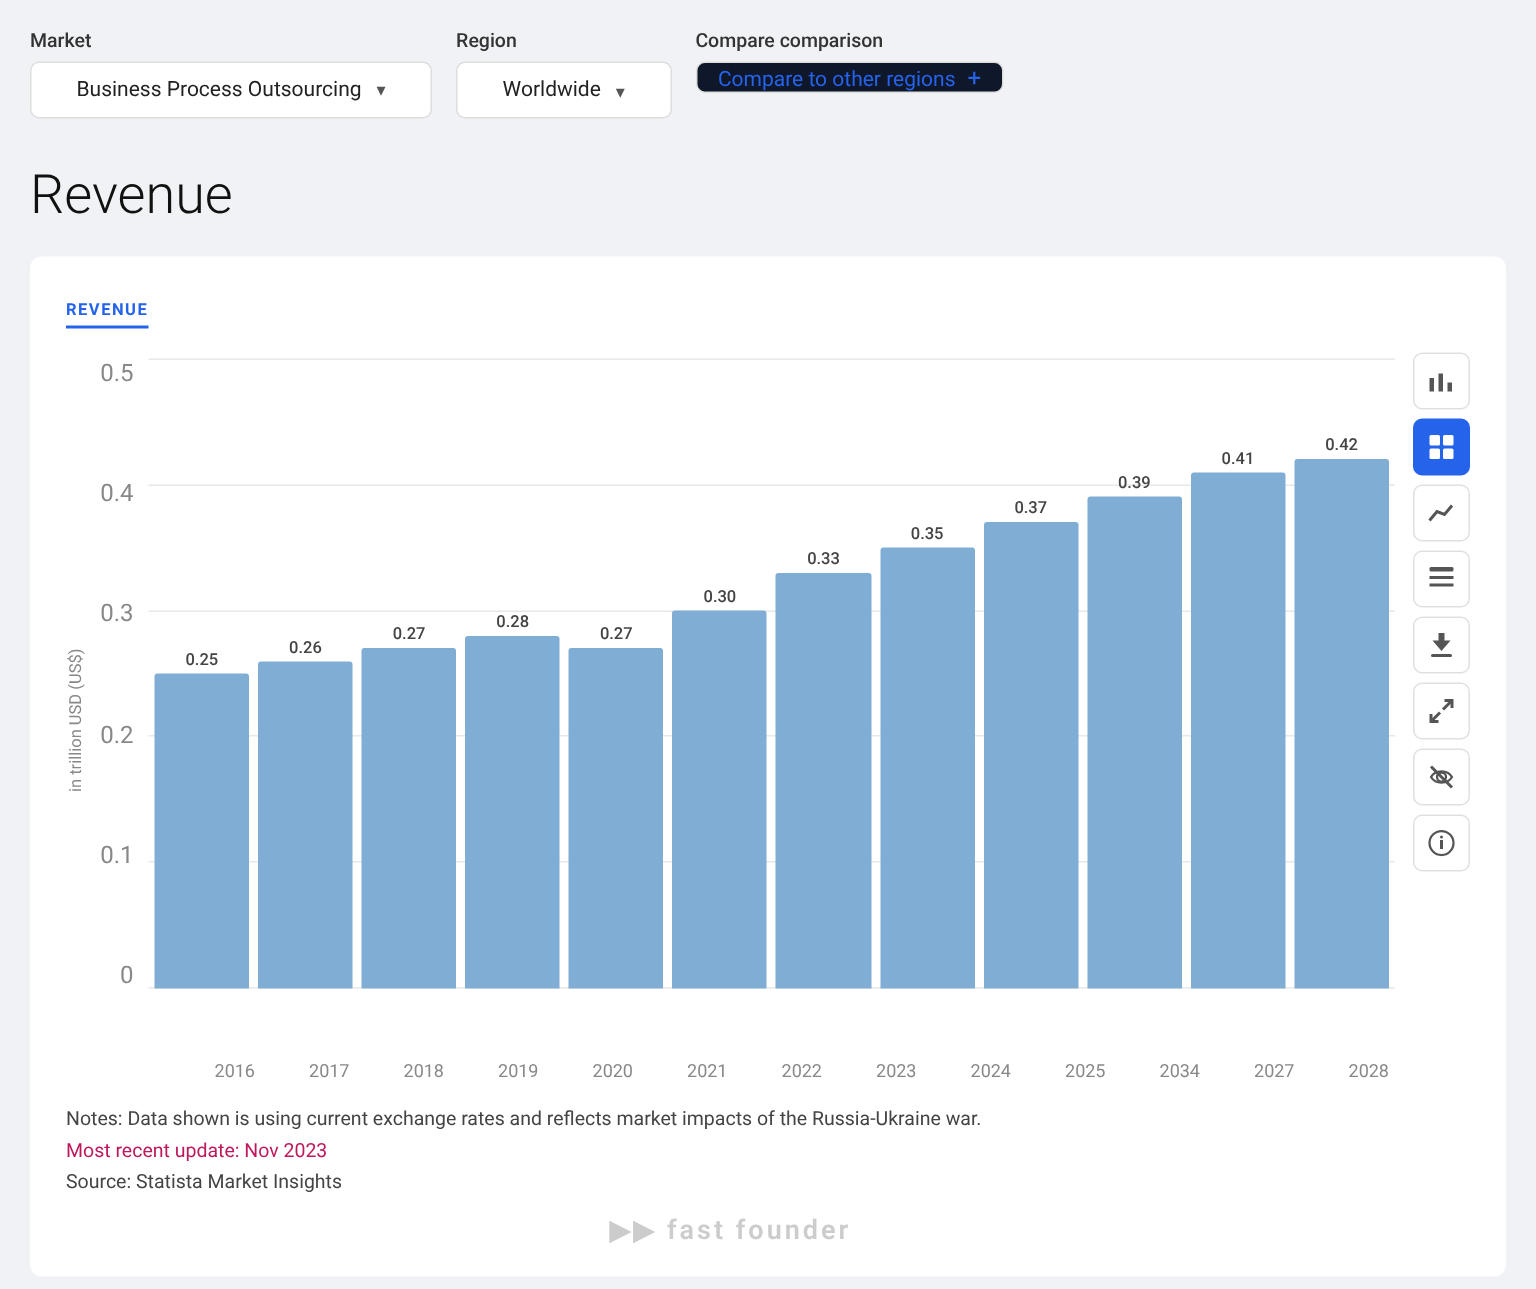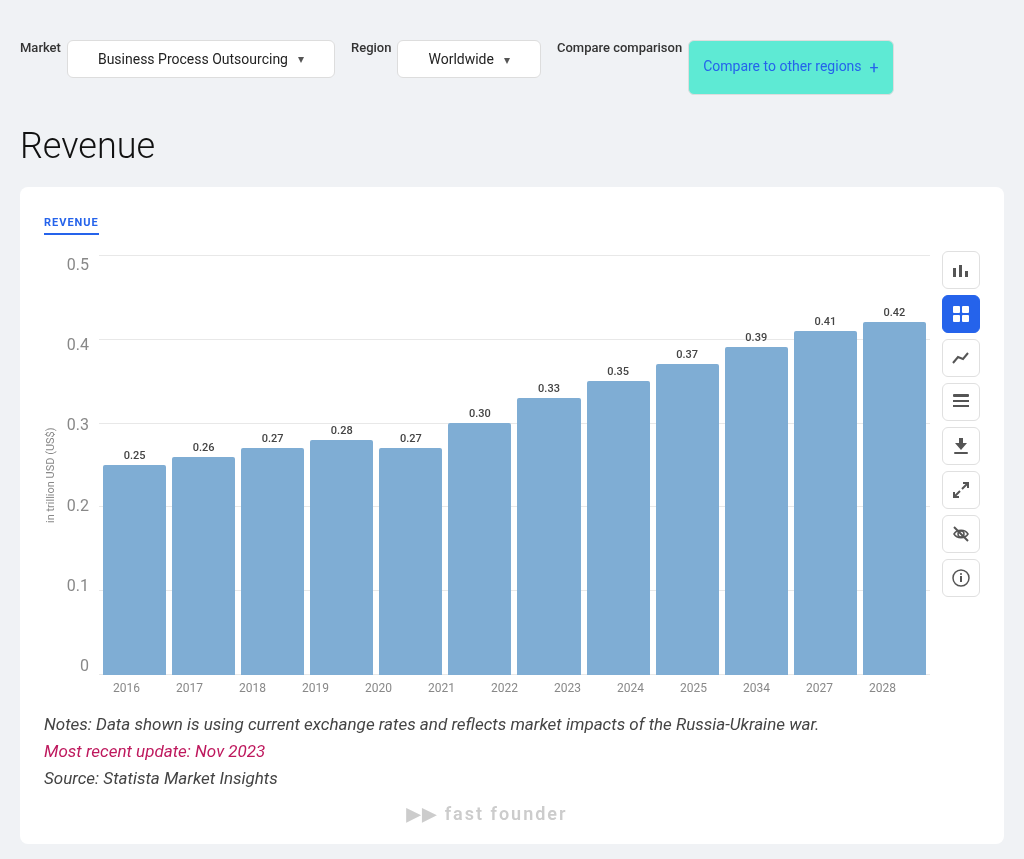--- a/index.html
+++ b/index.html
@@ -13,23 +13,22 @@
     .filters-bar {
       display: flex;
       gap: 16px;
       align-items: flex-start;
       background: #f0f2f5;
       padding-bottom: 20px;
     }
 
     .filter-group {
       display: flex;
-      flex-direction: row;
+      flex-direction: column;
       gap: 6px;
-      margin-top: 20px;
     }
 
     .filter-label {
       font-size: 13px;
       color: #333;
       font-weight: 500;
     }
 
     .filter-dropdown {
       display: flex;
@@ -46,26 +45,26 @@
     }
 
     .filter-dropdown .chevron {
       margin-left: auto;
       font-size: 12px;
       color: #555;
     }
 
     .region-comparison-btn {
       display: flex;
-      align-items: flex-start;
+      align-items: flex-end;
       gap: 8px;
-      background: #5eead4;
+      background: #0f172a;
       border: 1px solid #ddd;
       border-radius: 6px;
-      padding: 17px 14px;
+      padding: 0 14px;
       cursor: pointer;
       font-size: 14px;
       color: #2563eb;
       min-width: 200px;
     }
 
     .region-comparison-btn .plus {
       font-size: 16px;
       color: #2563eb;
     }
@@ -191,23 +190,24 @@
 
     .x-axis {
       display: flex;
       gap: 6px;
       padding: 6px 4px 0 4px;
       margin-left: 48px;
     }
 
     .x-label {
       flex: 1;
-      text-align: left;
+      text-align: right;
       font-size: 12px;
       color: #888;
+      margin-top: 42px;
     }
 
     .chart-wrapper {
       display: flex;
       align-items: center;
       position: relative;
     }
 
     .y-title {
       writing-mode: vertical-rl;
@@ -217,24 +217,23 @@
       white-space: nowrap;
       margin-right: 4px;
       height: 420px;
       display: flex;
       align-items: center;
       justify-content: center;
     }
 
     .chart-notes {
       margin-top: 16px;
-      font-size: 17px;
+      font-size: 13px;
       color: #444;
       line-height: 1.6;
-      font-style: italic;
     }
 
     .chart-notes .update {
       color: #be185d;
     }
 
     .watermark {
       text-align: center;
       color: #ccc;
       font-size: 18px;

